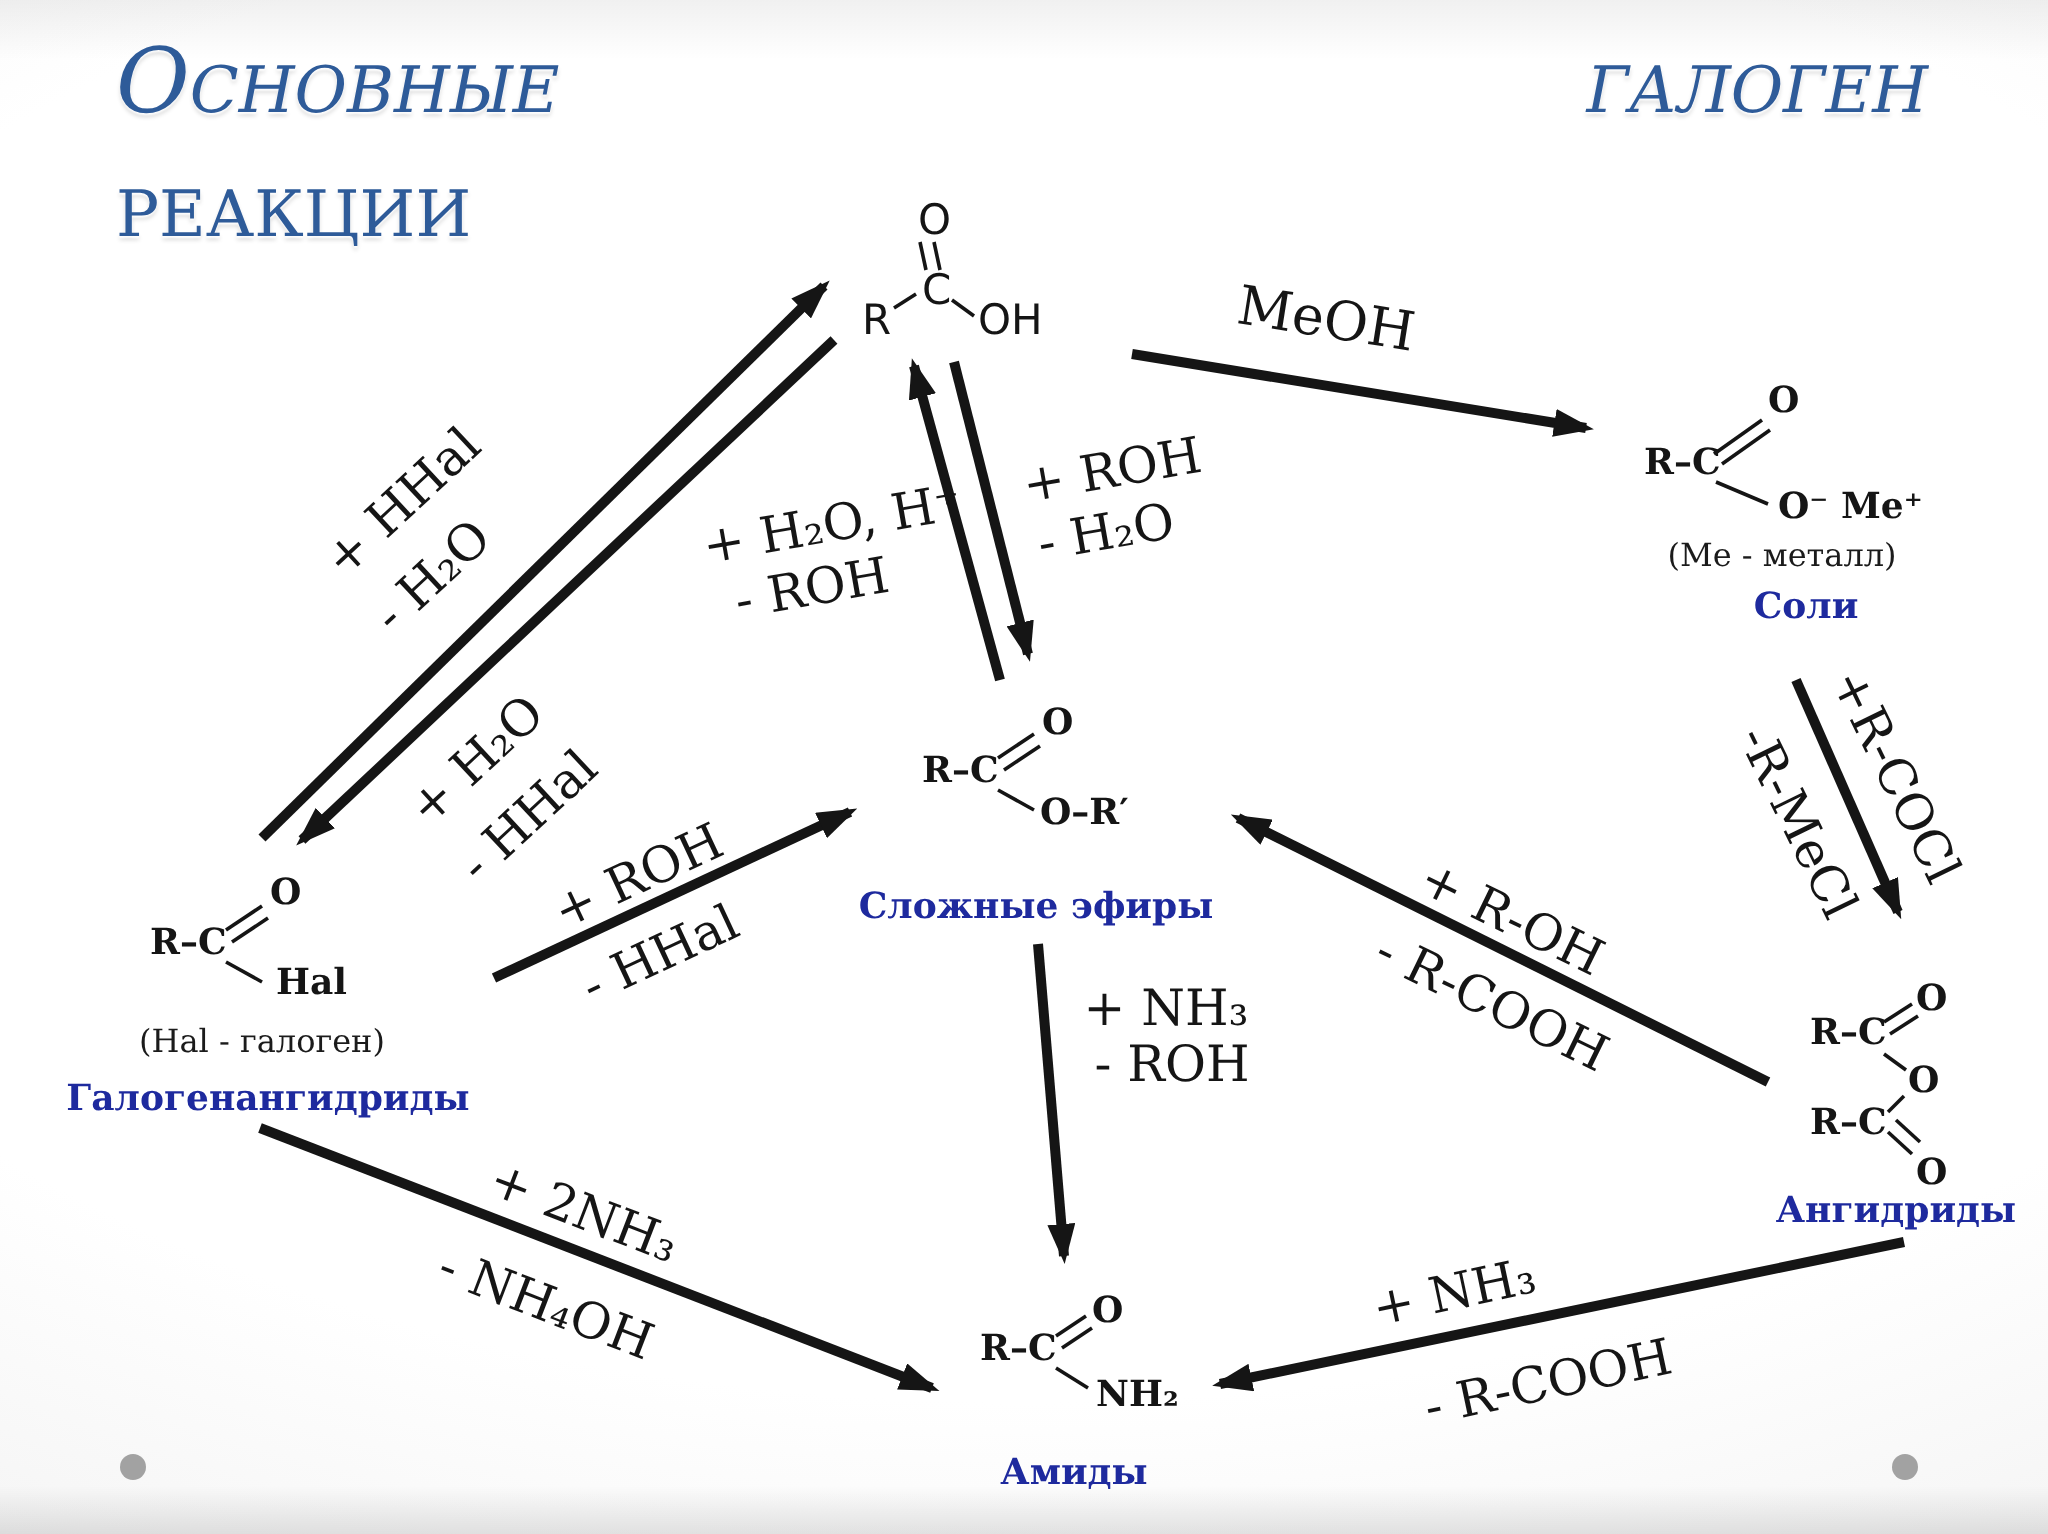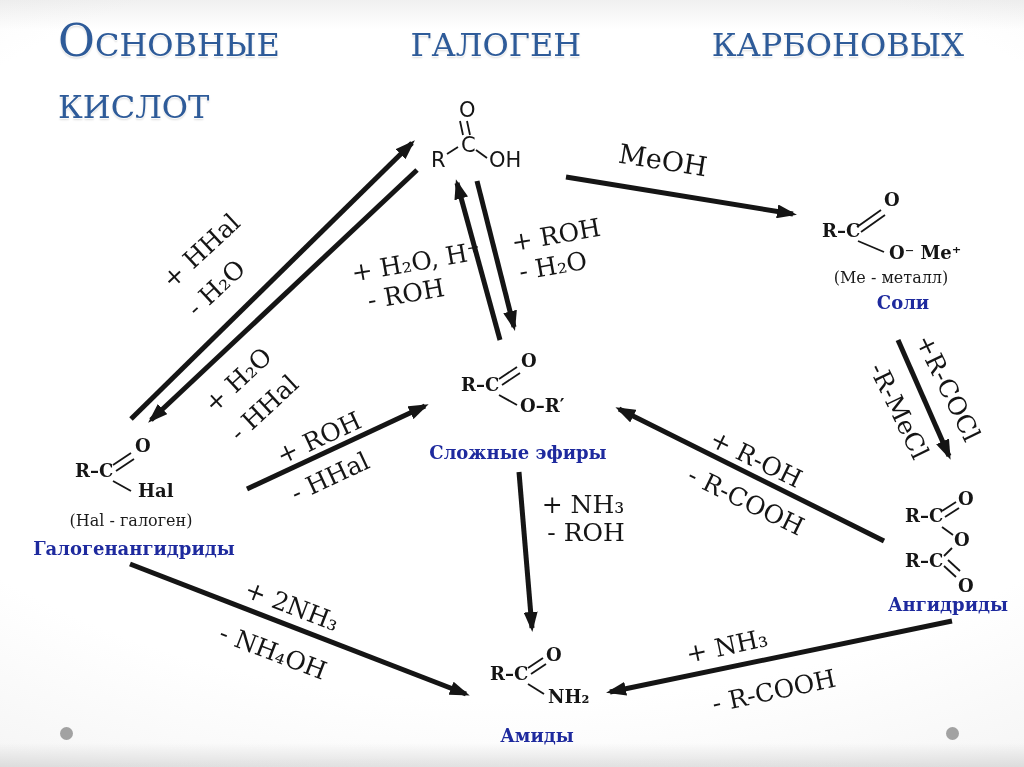--- a/index.html
+++ b/index.html
@@ -12,21 +12,21 @@
   }
   .stage::after{
     content:"";position:absolute;left:0;right:0;bottom:0;height:24px;
     background:linear-gradient(rgba(0,0,0,0),rgba(0,0,0,0.10));pointer-events:none;
   }
   .title{
     position:absolute;left:58px;top:10px;width:906px;
     color:#2e5b99;font-variant:small-caps;font-size:45px;line-height:1.38;
     text-shadow:0 1px 1px rgba(255,255,255,0.9), 0 2px 2px rgba(0,0,0,0.15);
   }
-  .title .l1{display:flex;justify-content:space-between;}
+  .title .l1{display:flex;justify-content:space-between;font-style:italic;}
   .rl{
     position:absolute;white-space:nowrap;font-size:25px;color:#151515;
     transform:translate(-50%,-50%) rotate(var(--r,0deg));
   }
   .rl.big{font-size:27px;}
   svg.scheme{position:absolute;left:0;top:0;}
   .arrow{stroke:#151515;stroke-width:5;marker-end:url(#ah);}
   .bond{stroke:#151515;stroke-width:1.8;}
   .at-sans{font-family:"DejaVu Sans",sans-serif;font-size:21px;fill:#151515;}
   .at-serif{font-family:"DejaVu Serif",serif;font-weight:bold;font-size:18px;fill:#151515;}
@@ -36,23 +36,22 @@
 </style>
 </head>
 <body>
 
 <div class="stage">
 
   <div class="title">
     <div class="l1">
       <span>Основные</span>
       <span>галоген</span>
-      <span>карбоновых</span>
     </div>
-    <div class="l2">кислот</div>
+    <div class="l2">реакции</div>
   </div>
 
   <svg class="scheme" width="1024" height="767" viewBox="0 0 1024 767">
     <defs>
       <marker id="ah" viewBox="0 0 20 14" refX="16" refY="7" markerWidth="20" markerHeight="14" markerUnits="userSpaceOnUse" orient="auto">
         <path d="M0,0 L20,7 L0,14 Z" fill="#151515"></path>
       </marker>
     </defs>
 
     <g>

